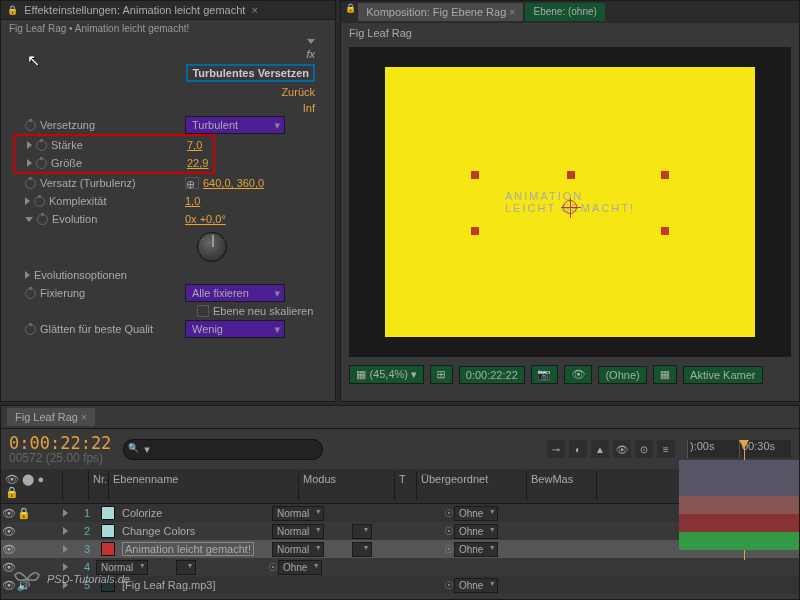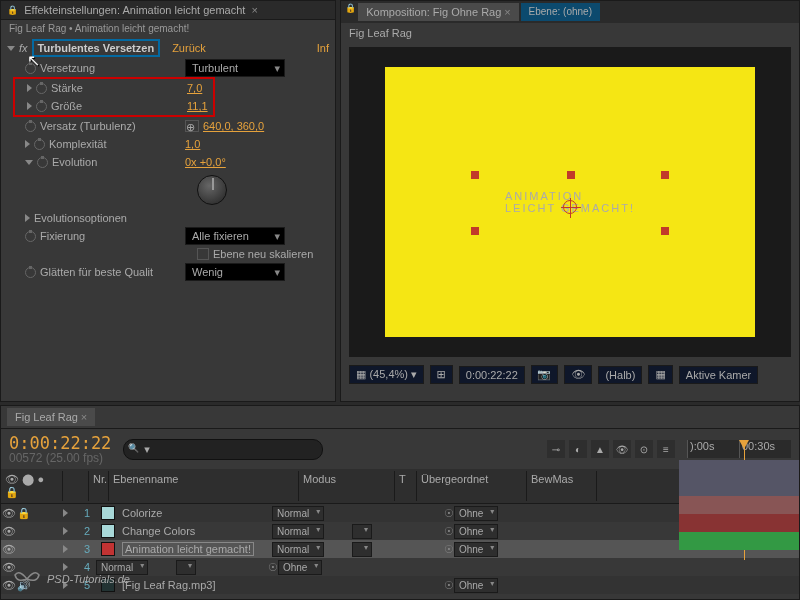--- a/index.html
+++ b/index.html
@@ -1,31 +1,31 @@
 <!DOCTYPE html>
 <html><head>
 <meta charset="utf-8">
 <style>
 * { margin: 0; padding: 0; box-sizing: border-box; font-family: Arial, sans-serif; font-size: 11px; color: #aaa; }
 body { background: #2a2a2a; width: 800px; height: 600px; overflow: hidden; position: relative; }
 .panel { background: #383838; border: 1px solid #1a1a1a; }
 .panel-header { background: #2a2a2a; padding: 3px 6px; display: flex; align-items: center; gap: 6px; border-bottom: 1px solid #1a1a1a; }
-.tab { background: #0c4a6e; padding: 3px 8px; font-size: 10px; }
+.tab { background: #14532d; padding: 3px 8px; font-size: 10px; }
 .tab.active { background: #4a4a4a; }
 .close-x { color: #888; cursor: pointer; }
 
 .effects-panel { position: absolute; left: 0; top: 0; width: 336px; height: 402px; }
 .breadcrumb { padding: 3px 8px; color: #999; font-size: 10px; }
-.effect-name-row { display: flex; align-items: center; padding: 2px 6px; gap: 4px; }
+.effect-name-row { display: flex; align-items: flex-end; padding: 2px 20px; gap: 4px; flex-direction: column; }
 .effect-name-box { border: 2px solid #0369a1; padding: 1px 4px; font-weight: bold; color: #ccc; }
 .link-col { color: #e6a23c; margin-left: 8px; }
 .prop-row { display: flex; align-items: center; padding: 2px 0 2px 24px; height: 18px; }
 .prop-label { flex: 0 0 160px; display: flex; align-items: center; gap: 4px; }
 .prop-value { color: #e6a23c; text-decoration: underline; }
-.dropdown { background: #000000; border: 1px solid #1a1a1a; padding: 2px 20px 2px 6px; position: relative; min-width: 100px; }
+.dropdown { background: #4c1d95; border: 1px solid #1a1a1a; padding: 2px 20px 2px 6px; position: relative; min-width: 100px; }
 .dropdown::after { content: '▾'; position: absolute; right: 4px; color: #888; }
 .red-box { border: 2px solid #c00; }
 .stopwatch { width: 11px; height: 11px; border: 1px solid #666; border-radius: 50%; position: relative; }
 .stopwatch::before { content: ''; position: absolute; width: 3px; height: 3px; background: #666; top: -2px; left: 3px; }
 .tri { display: inline-block; width: 0; height: 0; border-top: 4px solid transparent; border-bottom: 4px solid transparent; border-left: 5px solid #888; }
 .tri.down { border-left: 4px solid transparent; border-right: 4px solid transparent; border-top: 5px solid #888; border-bottom: 0; }
 .dial { width: 30px; height: 30px; border-radius: 50%; background: radial-gradient(circle at 40% 35%, #666, #222); border: 1px solid #111; margin: 4px 0 4px 196px; position: relative; }
 .dial::after { content: ''; position: absolute; width: 2px; height: 12px; background: #999; left: 14px; top: 2px; }
 
 .comp-panel { position: absolute; left: 340px; top: 0; width: 460px; height: 402px; }
@@ -33,21 +33,21 @@
 .comp-sub { padding: 4px 8px; }
 .viewport { background: #1a1a1a; margin: 4px 8px; height: 310px; display: flex; align-items: center; justify-content: center; position: relative; }
 .canvas { background: #f5e614; width: 370px; height: 270px; position: relative; display: flex; flex-direction: column; align-items: center; justify-content: center; }
 .text-layer { font-family: 'Comic Sans MS', cursive; color: #1a9090; font-size: 28px; letter-spacing: 2px; line-height: 1.1; text-align: left; }
 .sel-handle { position: absolute; width: 8px; height: 8px; background: #c13a2a; }
 .anchor { position: absolute; width: 14px; height: 14px; border: 1px solid #c13a2a; border-radius: 50%; left: 50%; top: 52%; transform: translate(-50%,-50%); }
 .anchor::before, .anchor::after { content: ''; position: absolute; background: #c13a2a; }
 .anchor::before { width: 20px; height: 1px; left: -3px; top: 6px; }
 .anchor::after { width: 1px; height: 20px; left: 6px; top: -3px; }
 .viewer-bar { display: flex; align-items: center; gap: 6px; padding: 4px 8px; font-size: 10px; }
-.vb-item { background: #0f172a; padding: 2px 6px; border: 1px solid #1a1a1a; }
+.vb-item { background: #14532d; padding: 2px 6px; border: 1px solid #1a1a1a; }
 
 .timeline-panel { position: absolute; left: 0; top: 405px; width: 800px; height: 195px; }
 .tl-header { display: flex; align-items: center; padding: 2px 6px; gap: 6px; border-bottom: 1px solid #1a1a1a; }
 .timecode-row { display: flex; align-items: center; padding: 4px 8px; gap: 12px; }
 .timecode { color: #e6a23c; font-size: 17px; font-family: monospace; }
 .tc-sub { color: #666; font-size: 12px; margin-top: -2px; }
 .search-box { background: #222; border: 1px solid #111; border-radius: 10px; padding: 3px 8px 3px 20px; width: 200px; position: relative; }
 .search-box::before { content: '🔍'; position: absolute; left: 4px; font-size: 9px; }
 .tl-icons { display: flex; gap: 4px; margin-left: auto; }
 .tl-icon { width: 18px; height: 18px; background: #2e2e2e; display: flex; align-items: center; justify-content: center; font-size: 10px; }
@@ -111,21 +111,21 @@
           <span>Stärke</span>
         </span>
       <span class="prop-value">7,0</span>
     </div>
     <div class="prop-row" style="padding-left:12px">
       <span class="prop-label">
           <span class="tri"></span>
           <span class="stopwatch"></span>
           <span>Größe</span>
         </span>
-      <span class="prop-value">11,1</span>
+      <span class="prop-value">22,9</span>
     </div>
   </div>
   <div class="prop-row">
     <span class="prop-label">
         <span class="stopwatch"></span>
         <span>Versatz (Turbulenz)</span>
       </span>
     <span style="width:14px;height:12px;border:1px solid #555;margin-right:4px">⊕</span>
     <span class="prop-value">640,0, 360,0</span>
   </div>
@@ -168,21 +168,21 @@
         <span class="stopwatch"></span>
         <span>Glätten für beste Qualit</span>
       </span>
     <span class="dropdown">Wenig</span>
   </div>
 </div>
 
 <div class="panel comp-panel">
   <div class="comp-tabs">
     <span class="lock-icon">🔒</span>
-    <span class="tab active"><span>Komposition: Fig Ohne Rag</span> <span class="close-x">×</span></span>
+    <span class="tab active"><span>Komposition: Fig Ebene Rag</span> <span class="close-x">×</span></span>
     <span class="tab">Ebene: (ohne)</span>
   </div>
   <div class="comp-sub">Fig Leaf Rag</div>
   <div class="viewport">
     <div class="canvas">
       <div class="text-layer">
         <div>ANIMATION</div>
         <div>LEICHT GEMACHT!</div>
       </div>
       <div class="sel-handle" style="left:86px;top:104px"></div>
@@ -192,21 +192,21 @@
       <div class="sel-handle" style="right:86px;top:160px"></div>
       <div class="anchor"></div>
     </div>
   </div>
   <div class="viewer-bar">
     <span class="vb-item">▦ <span>(45,4%)</span> ▾</span>
     <span class="vb-item">⊞</span>
     <span class="vb-item">0:00:22:22</span>
     <span class="vb-item">📷</span>
     <span class="vb-item">👁</span>
-    <span class="vb-item">(Halb)</span>
+    <span class="vb-item">(Ohne)</span>
     <span class="vb-item">▦</span>
     <span class="vb-item">Aktive Kamer</span>
   </div>
 </div>
 
 <div class="panel timeline-panel">
   <div class="tl-header">
     <span class="tab active"><span>Fig Leaf Rag</span> <span class="close-x">×</span></span>
   </div>
   <div class="timecode-row">

